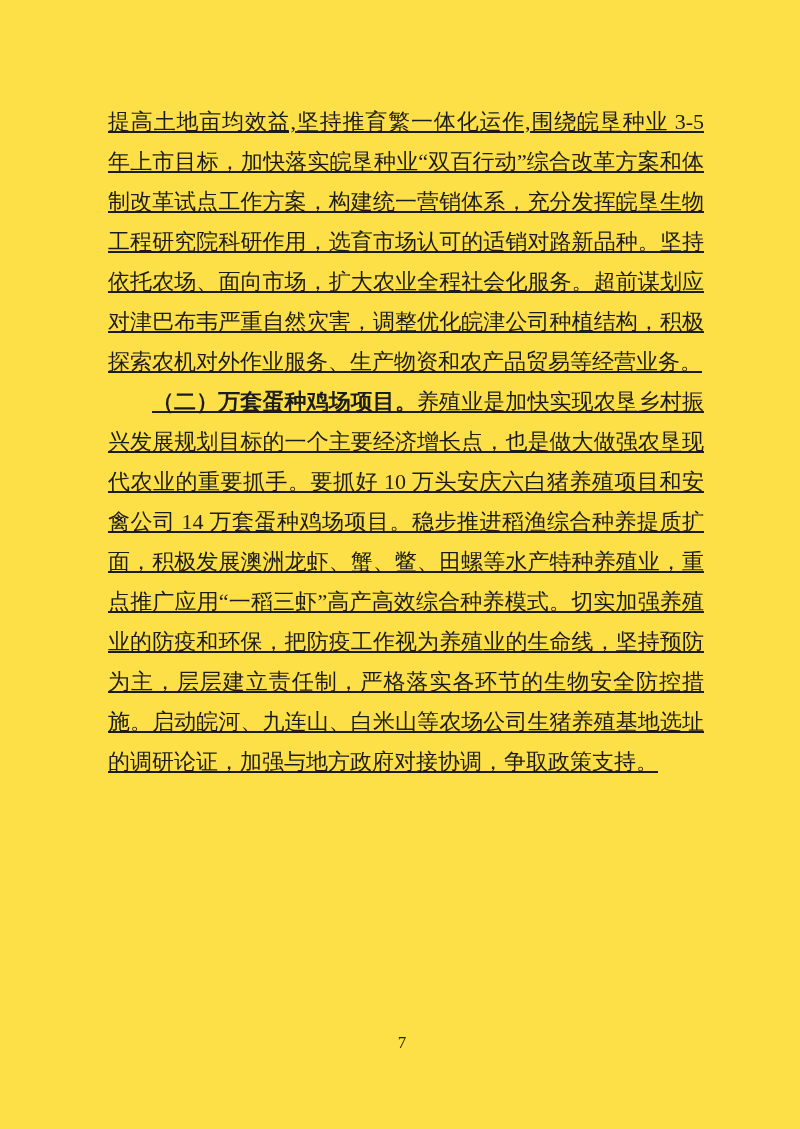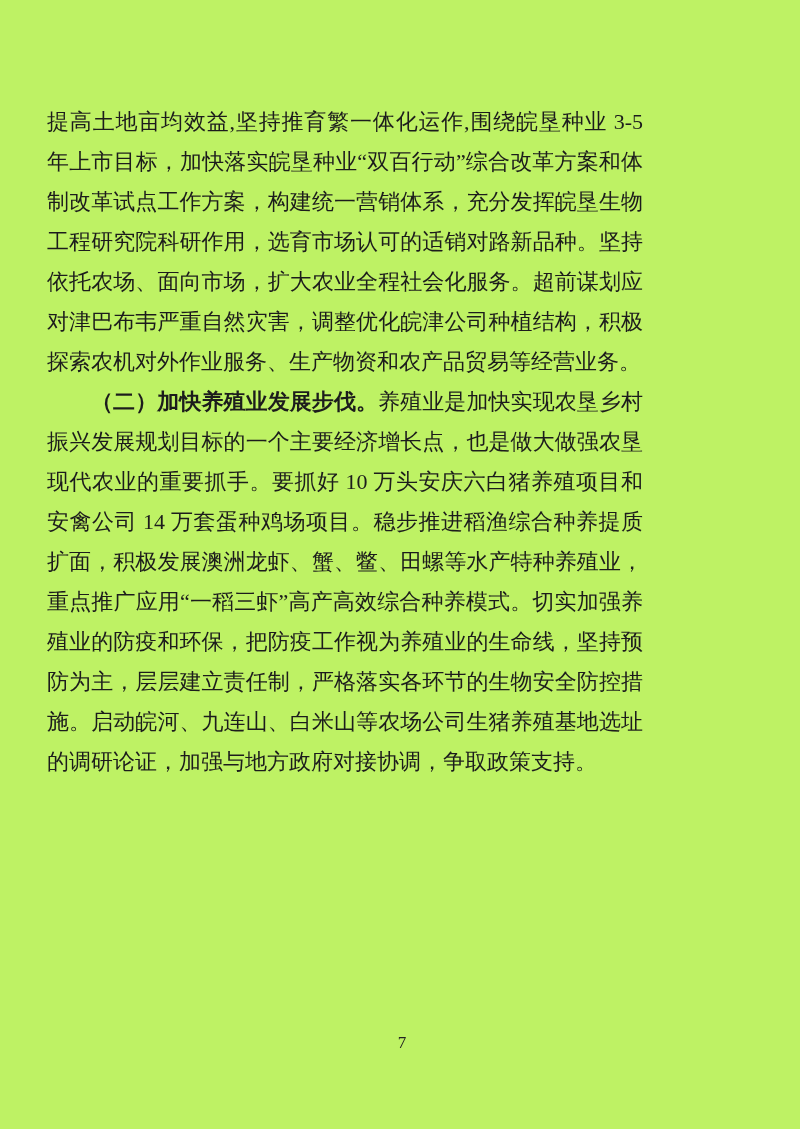--- a/index.html
+++ b/index.html
@@ -9,26 +9,27 @@
   }
   body {
     width: 800px;
     height: 1129px;
     overflow: hidden;
   }
   .page {
     position: relative;
     width: 800px;
     height: 1129px;
-    background: #bef264;
+    background: #fde047;
     box-sizing: border-box;
-    padding: 102px 100px 0 47px;
+    padding: 102px 100px 0 108px;
     font-family: "Liberation Serif", "DejaVu Serif", serif;
     color: #1c1c1c;
     overflow: hidden;
+    text-decoration: underline;
   }
   .page-body {
     width: 596px;
   }
   .para {
     margin: 0;
     font-size: 22px;
     line-height: 40px;
     text-align: justify;
     text-justify: inter-ideograph;
@@ -50,16 +51,16 @@
     line-height: 26px;
     color: #222222;
   }
 </style>
 </head>
 <body>
 
 <div class="page">
   <div class="page-body">
       <p class="para"><span class="run">提高土地亩均效益,坚持推育繁一体化运作,围绕皖垦种业 3-5 年上市目标，加快落实皖垦种业“双百行动”综合改革方案和体制改革试点工作方案，构建统一营销体系，充分发挥皖垦生物工程研究院科研作用，选育市场认可的适销对路新品种。坚持依托农场、面向市场，扩大农业全程社会化服务。超前谋划应对津巴布韦严重自然灾害，调整优化皖津公司种植结构，积极探索农机对外作业服务、生产物资和农产品贸易等经营业务。</span></p>
-      <p class="para indent"><span class="run bold">（二）加快养殖业发展步伐。</span><span class="run">养殖业是加快实现农垦乡村振兴发展规划目标的一个主要经济增长点，也是做大做强农垦现代农业的重要抓手。要抓好 10 万头安庆六白猪养殖项目和安禽公司 14 万套蛋种鸡场项目。稳步推进稻渔综合种养提质扩面，积极发展澳洲龙虾、蟹、鳖、田螺等水产特种养殖业，重点推广应用“一稻三虾”高产高效综合种养模式。切实加强养殖业的防疫和环保，把防疫工作视为养殖业的生命线，坚持预防为主，层层建立责任制，严格落实各环节的生物安全防控措施。启动皖河、九连山、白米山等农场公司生猪养殖基地选址的调研论证，加强与地方政府对接协调，争取政策支持。</span></p>
+      <p class="para indent"><span class="run bold">（二）万套蛋种鸡场项目。</span><span class="run">养殖业是加快实现农垦乡村振兴发展规划目标的一个主要经济增长点，也是做大做强农垦现代农业的重要抓手。要抓好 10 万头安庆六白猪养殖项目和安禽公司 14 万套蛋种鸡场项目。稳步推进稻渔综合种养提质扩面，积极发展澳洲龙虾、蟹、鳖、田螺等水产特种养殖业，重点推广应用“一稻三虾”高产高效综合种养模式。切实加强养殖业的防疫和环保，把防疫工作视为养殖业的生命线，坚持预防为主，层层建立责任制，严格落实各环节的生物安全防控措施。启动皖河、九连山、白米山等农场公司生猪养殖基地选址的调研论证，加强与地方政府对接协调，争取政策支持。</span></p>
     </div>
   <div class="page-number">7</div>
 </div>
 
 </body></html>

